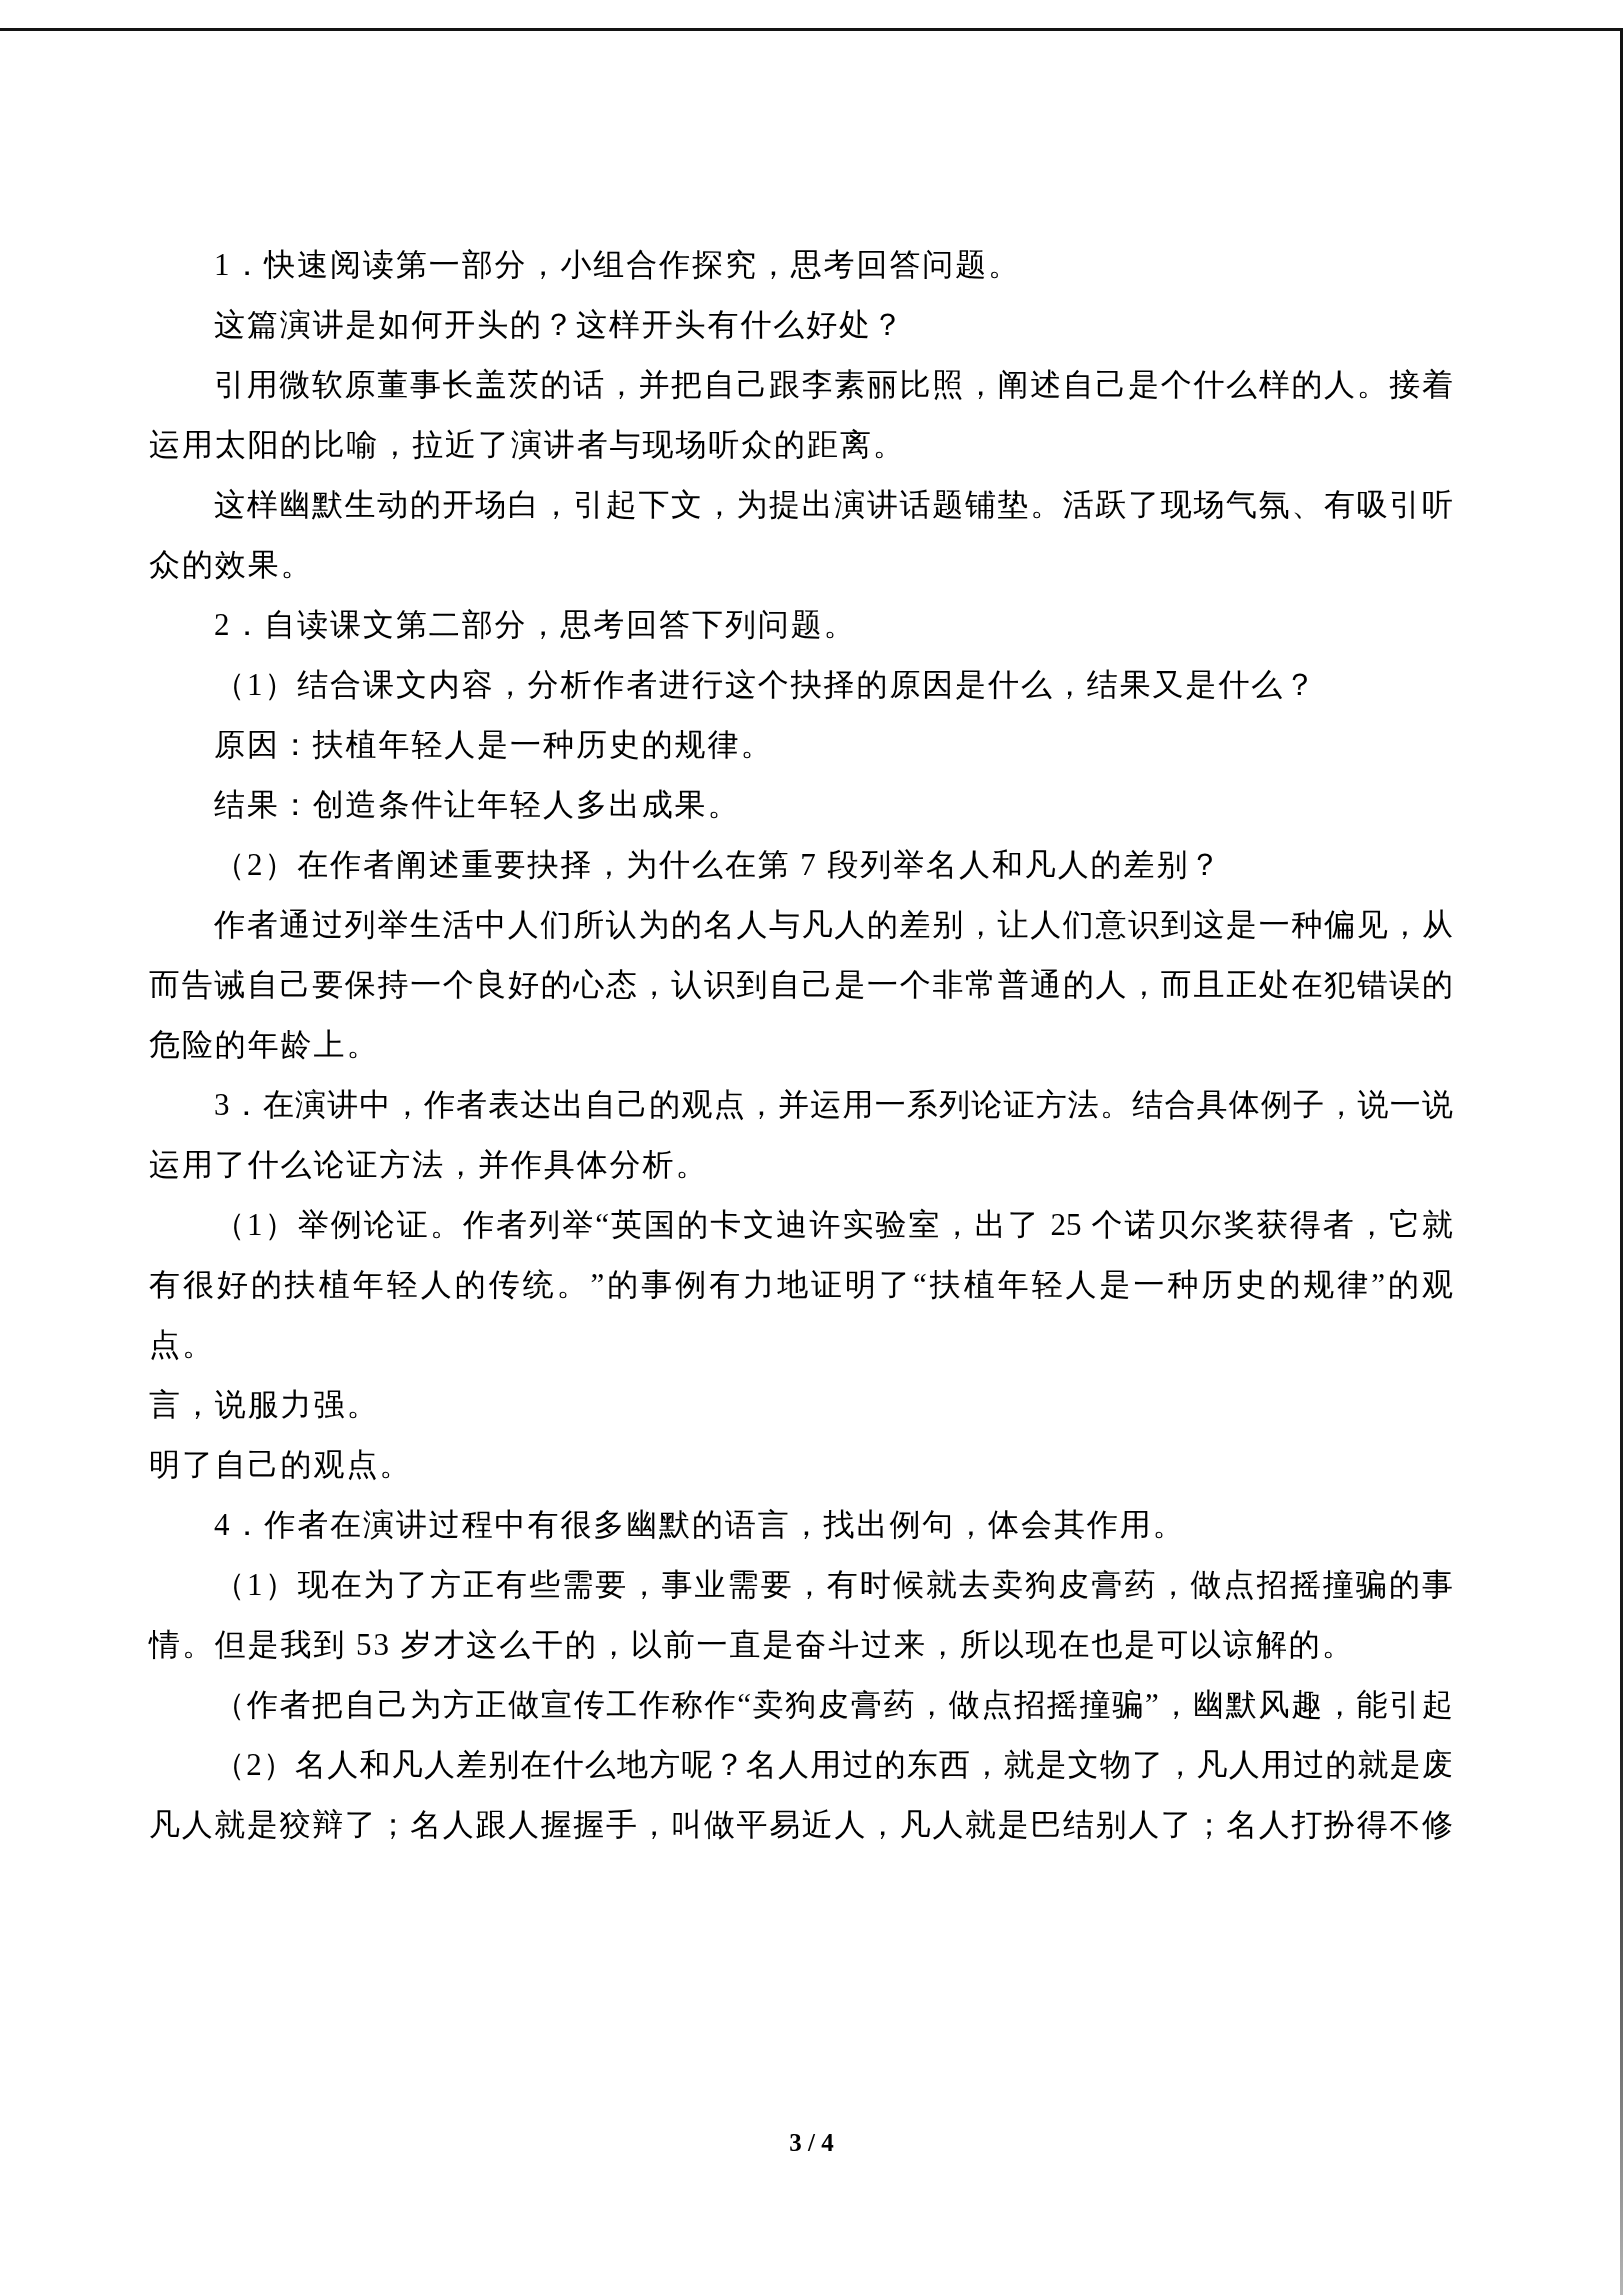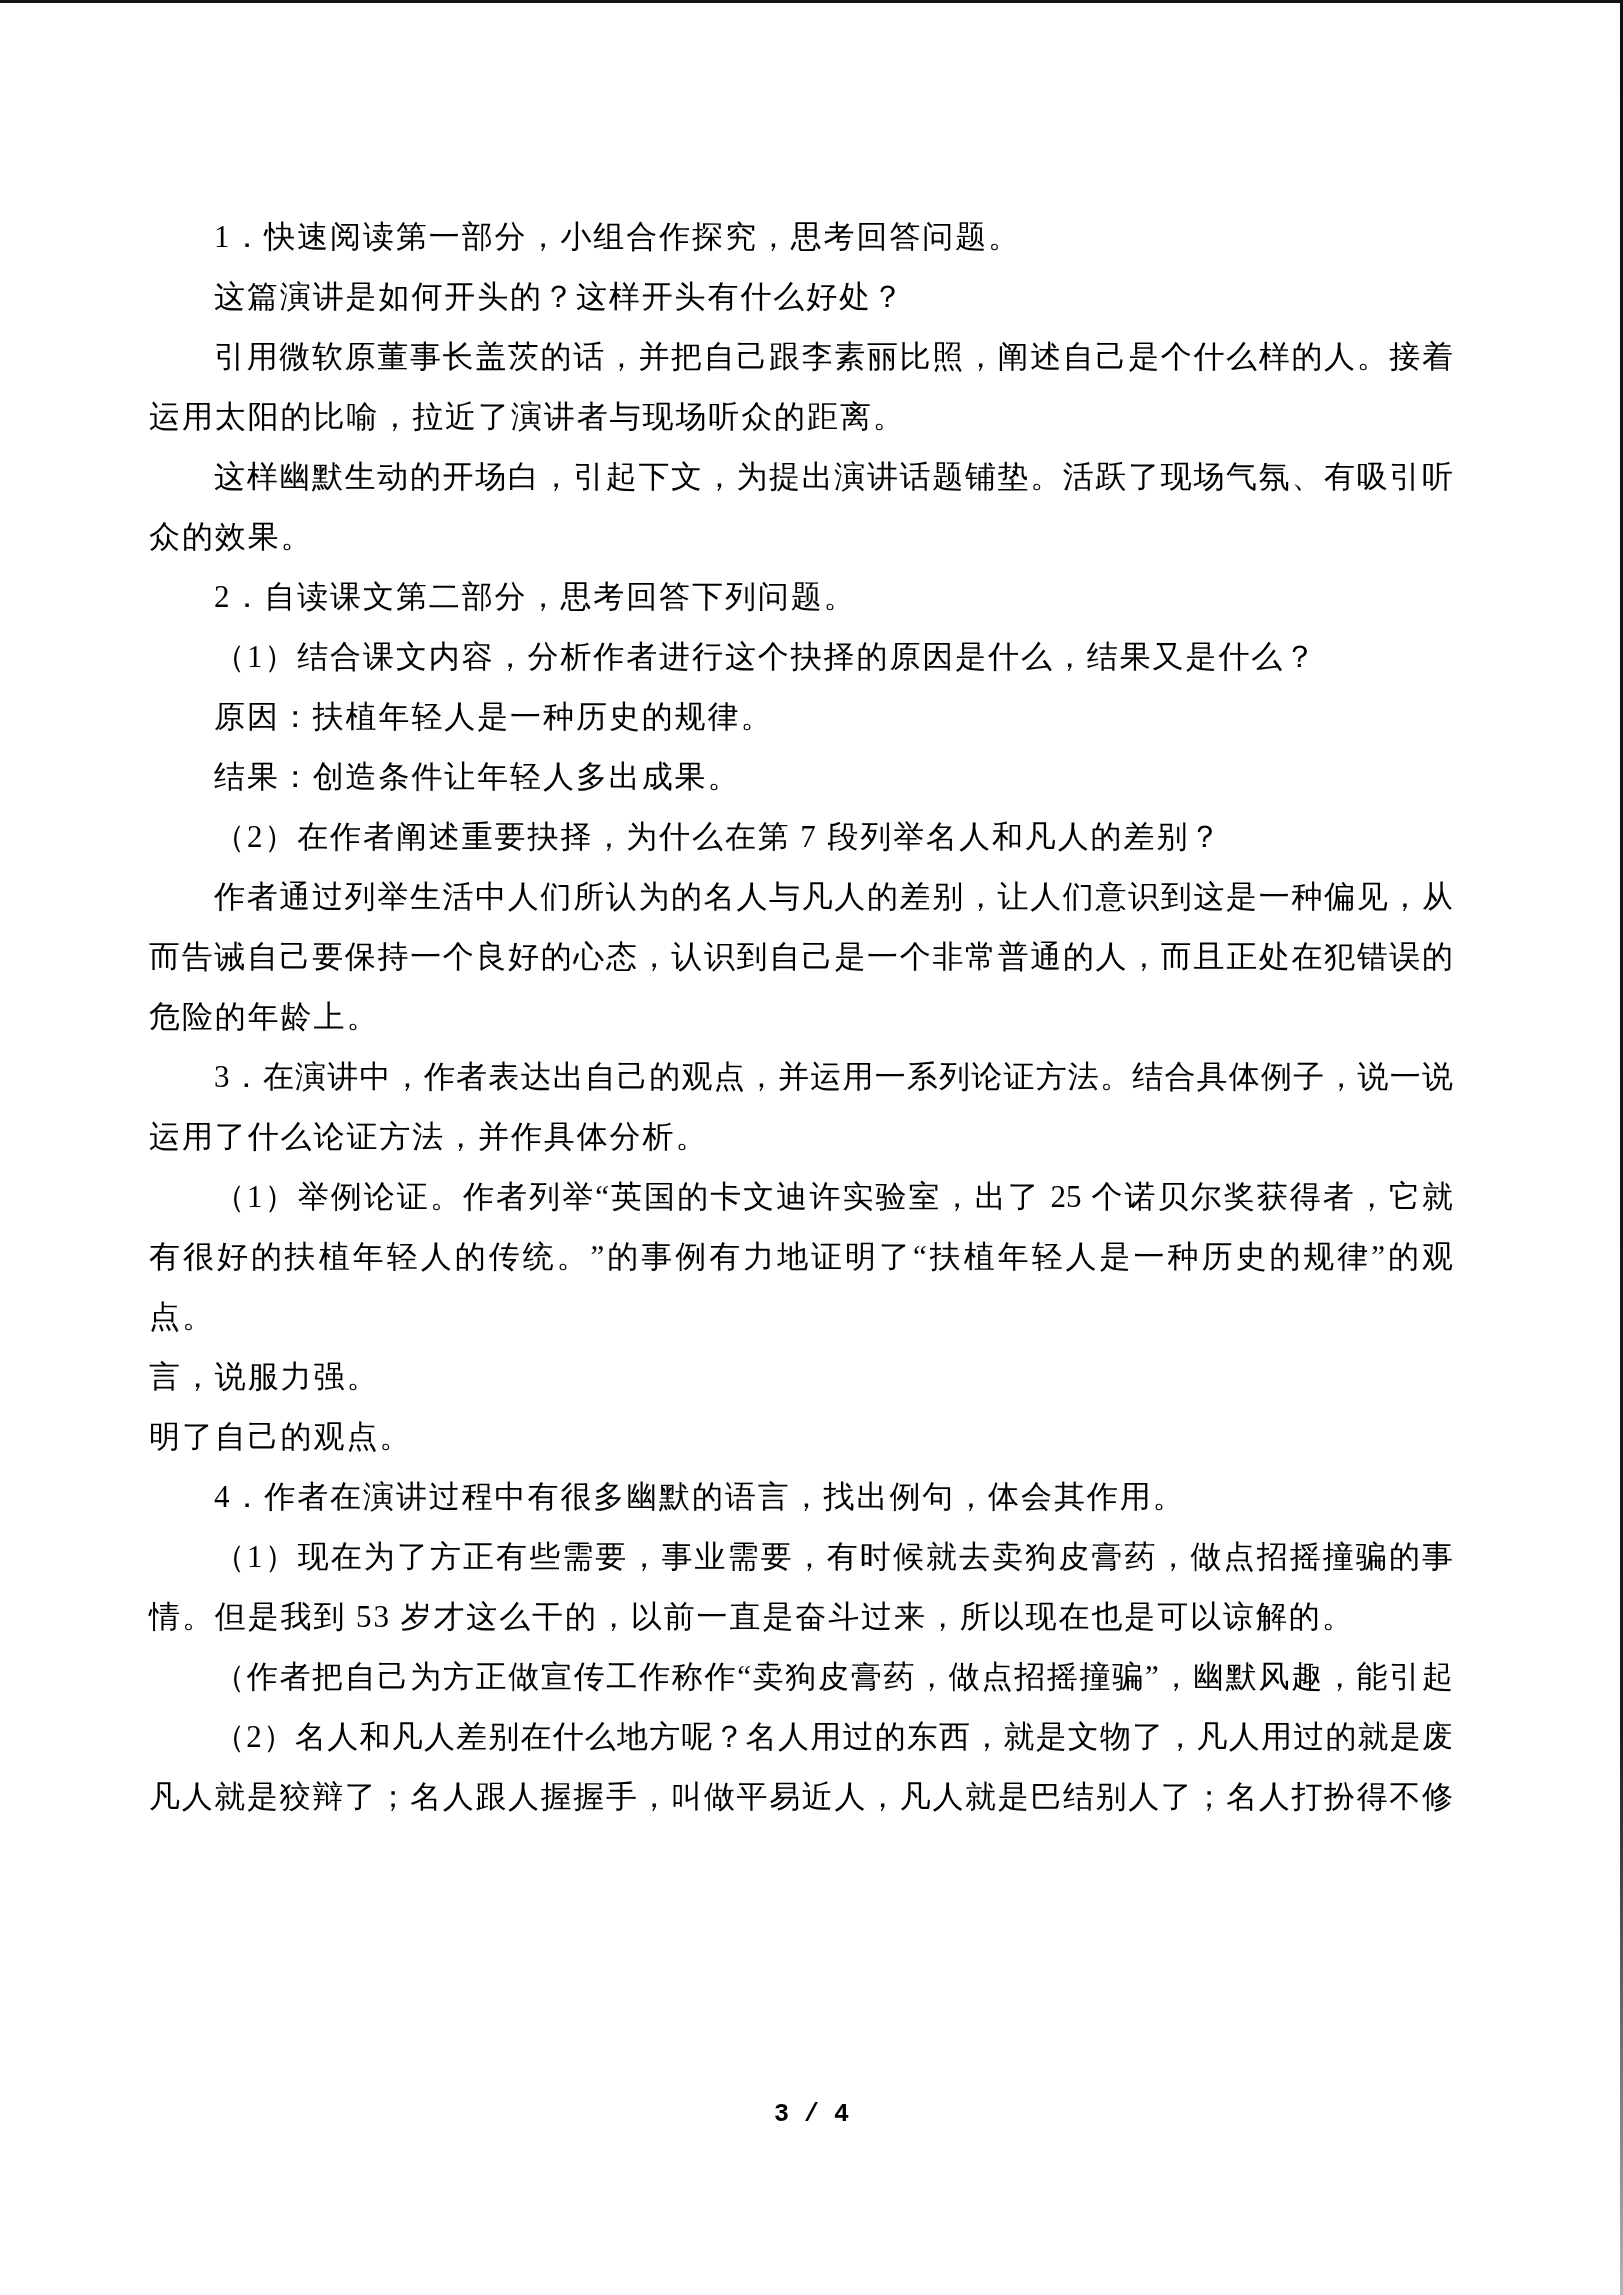--- a/index.html
+++ b/index.html
@@ -11,20 +11,21 @@
     width: 1623px;
     height: 2295px;
     position: relative;
     background: #ffffff;
     font-family: "Liberation Serif", "DejaVu Serif", serif;
   }
   .page {
     position: absolute;
     inset: 0;
     background: #ffffff;
+    margin-top: 28px;
   }
   .edge-top {
     position: absolute;
     top: 0; left: 0;
     width: 100%; height: 2.7px;
     background: #141414;
   }
   .edge-right {
     position: absolute;
     top: 0; right: 0;
@@ -57,21 +58,21 @@
     text-justify: inter-character;
   }
   .footer {
     position: absolute;
     top: 2098px;
     left: 0;
     width: 100%;
     height: 34px;
     line-height: 34px;
     text-align: center;
-    font-family: Liberation Mono, monospace;
+    font-family: Liberation Serif, serif;
     font-weight: bold;
     font-size: 25px;
     color: #000000;
   }
 </style>
 </head>
 <body>
 
 <div class="page">
   <div class="edge-top"></div>

